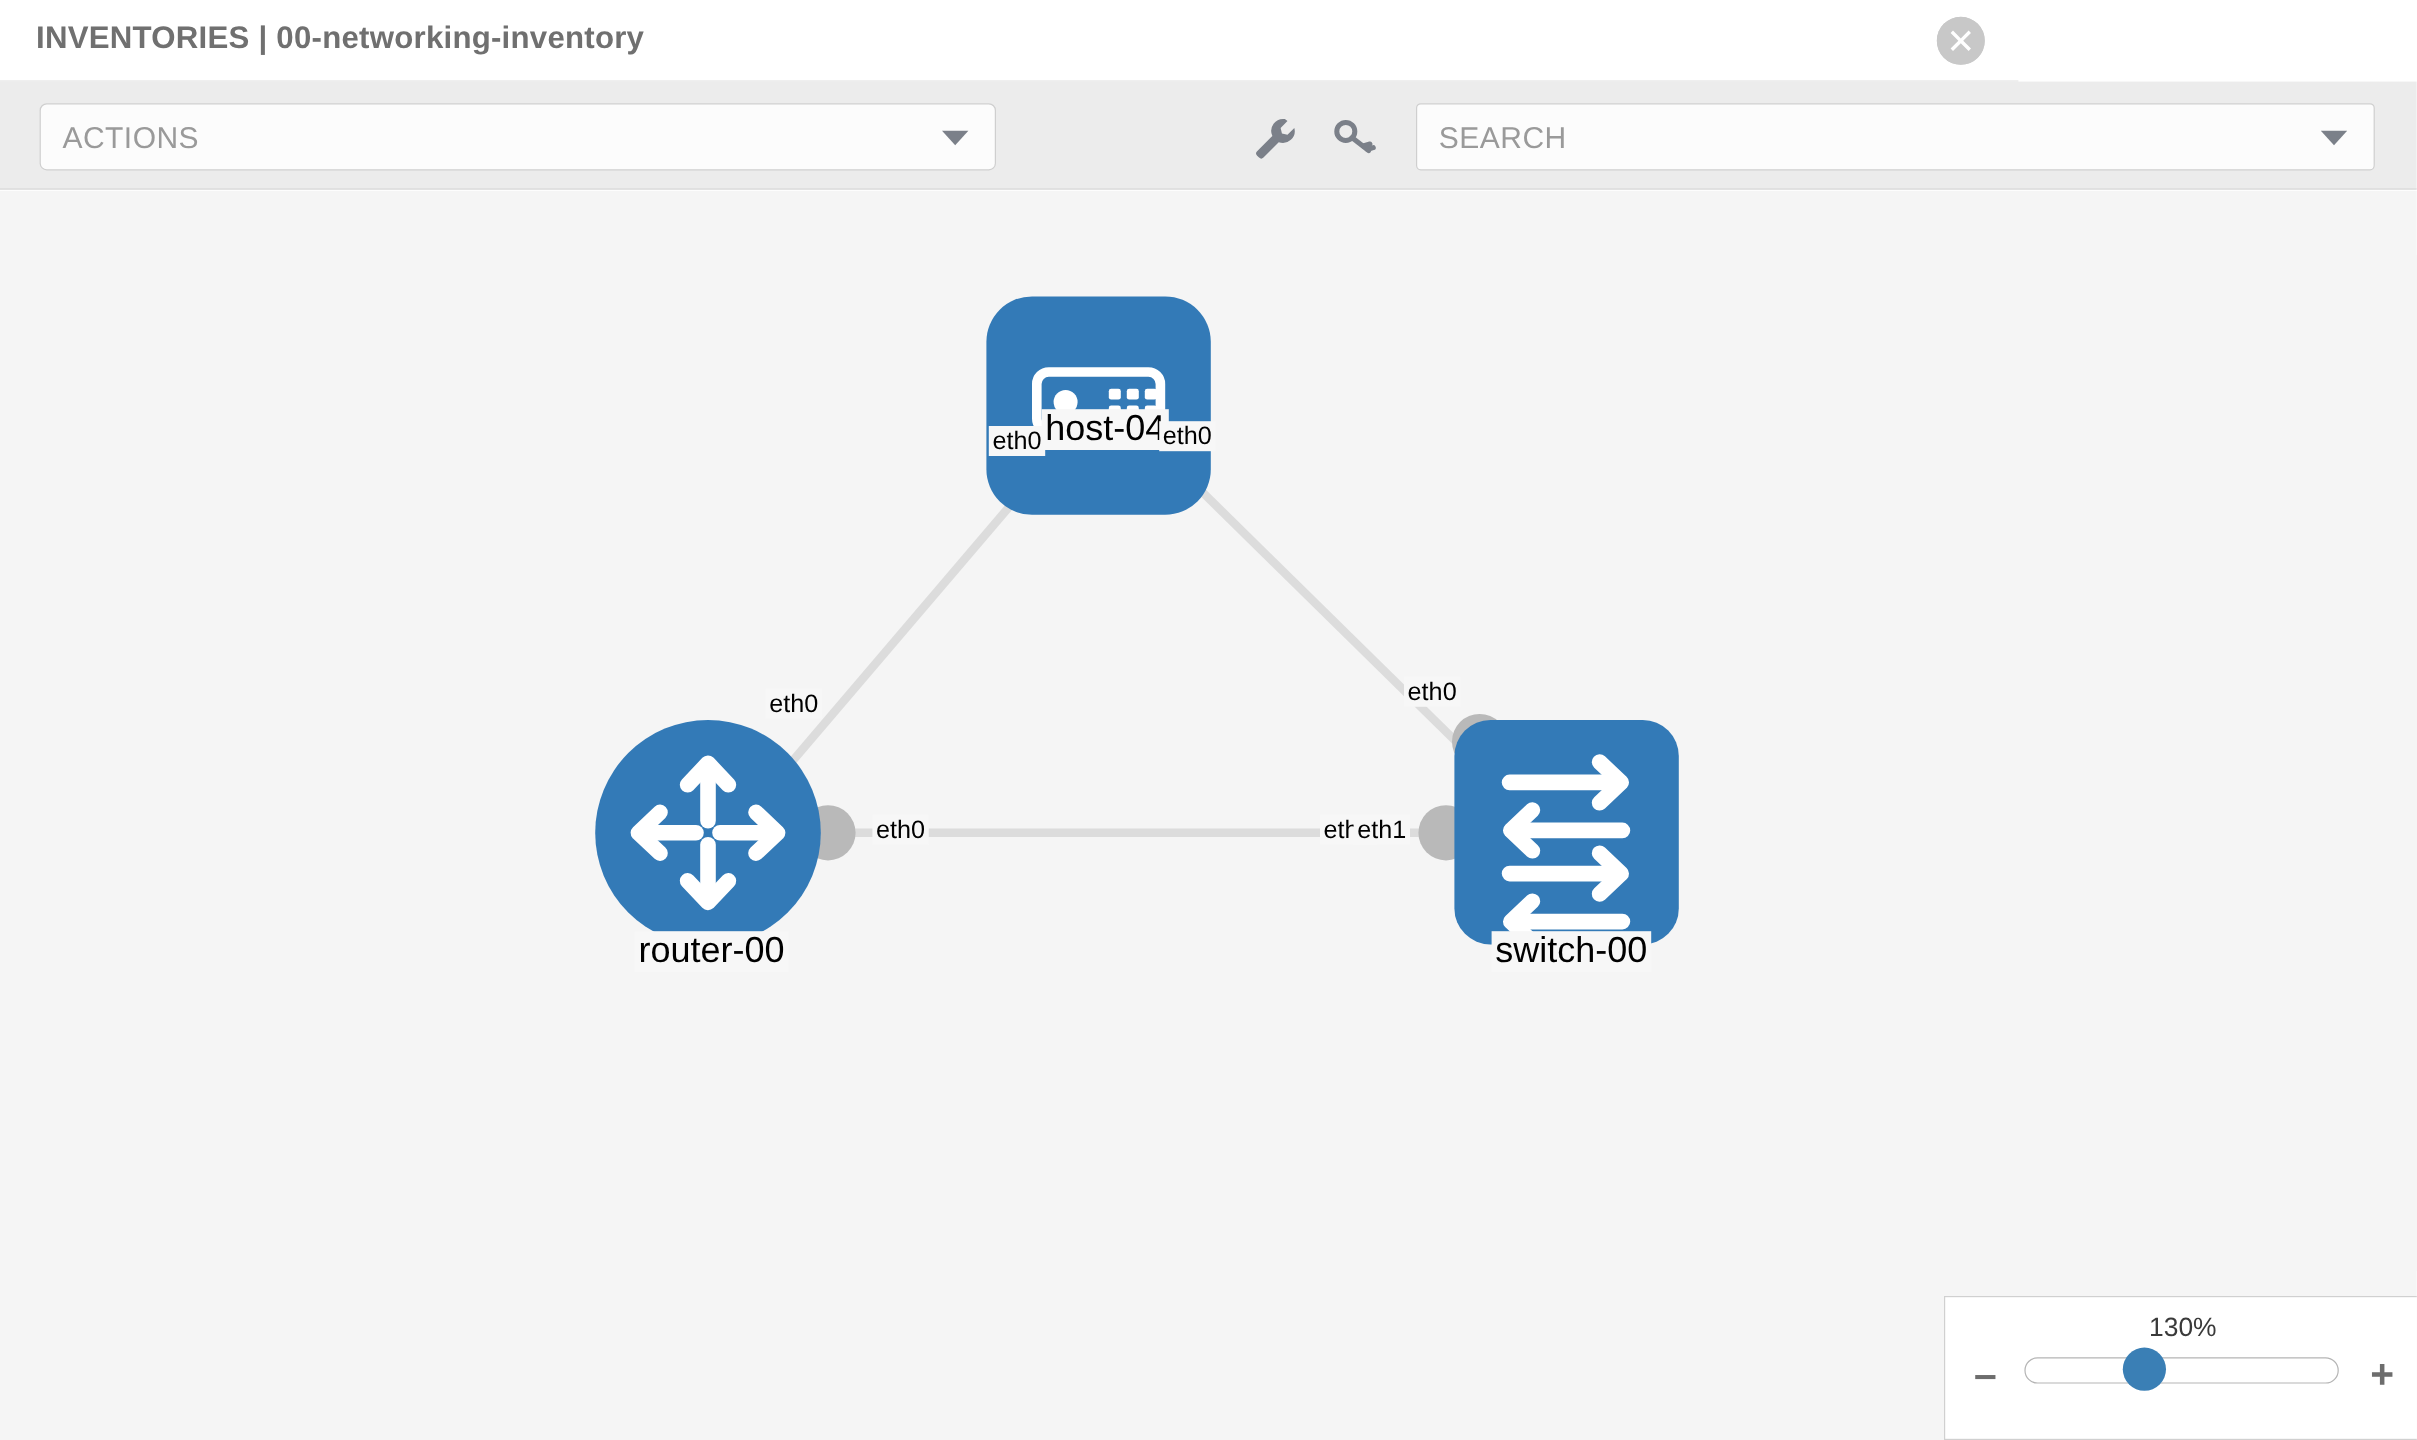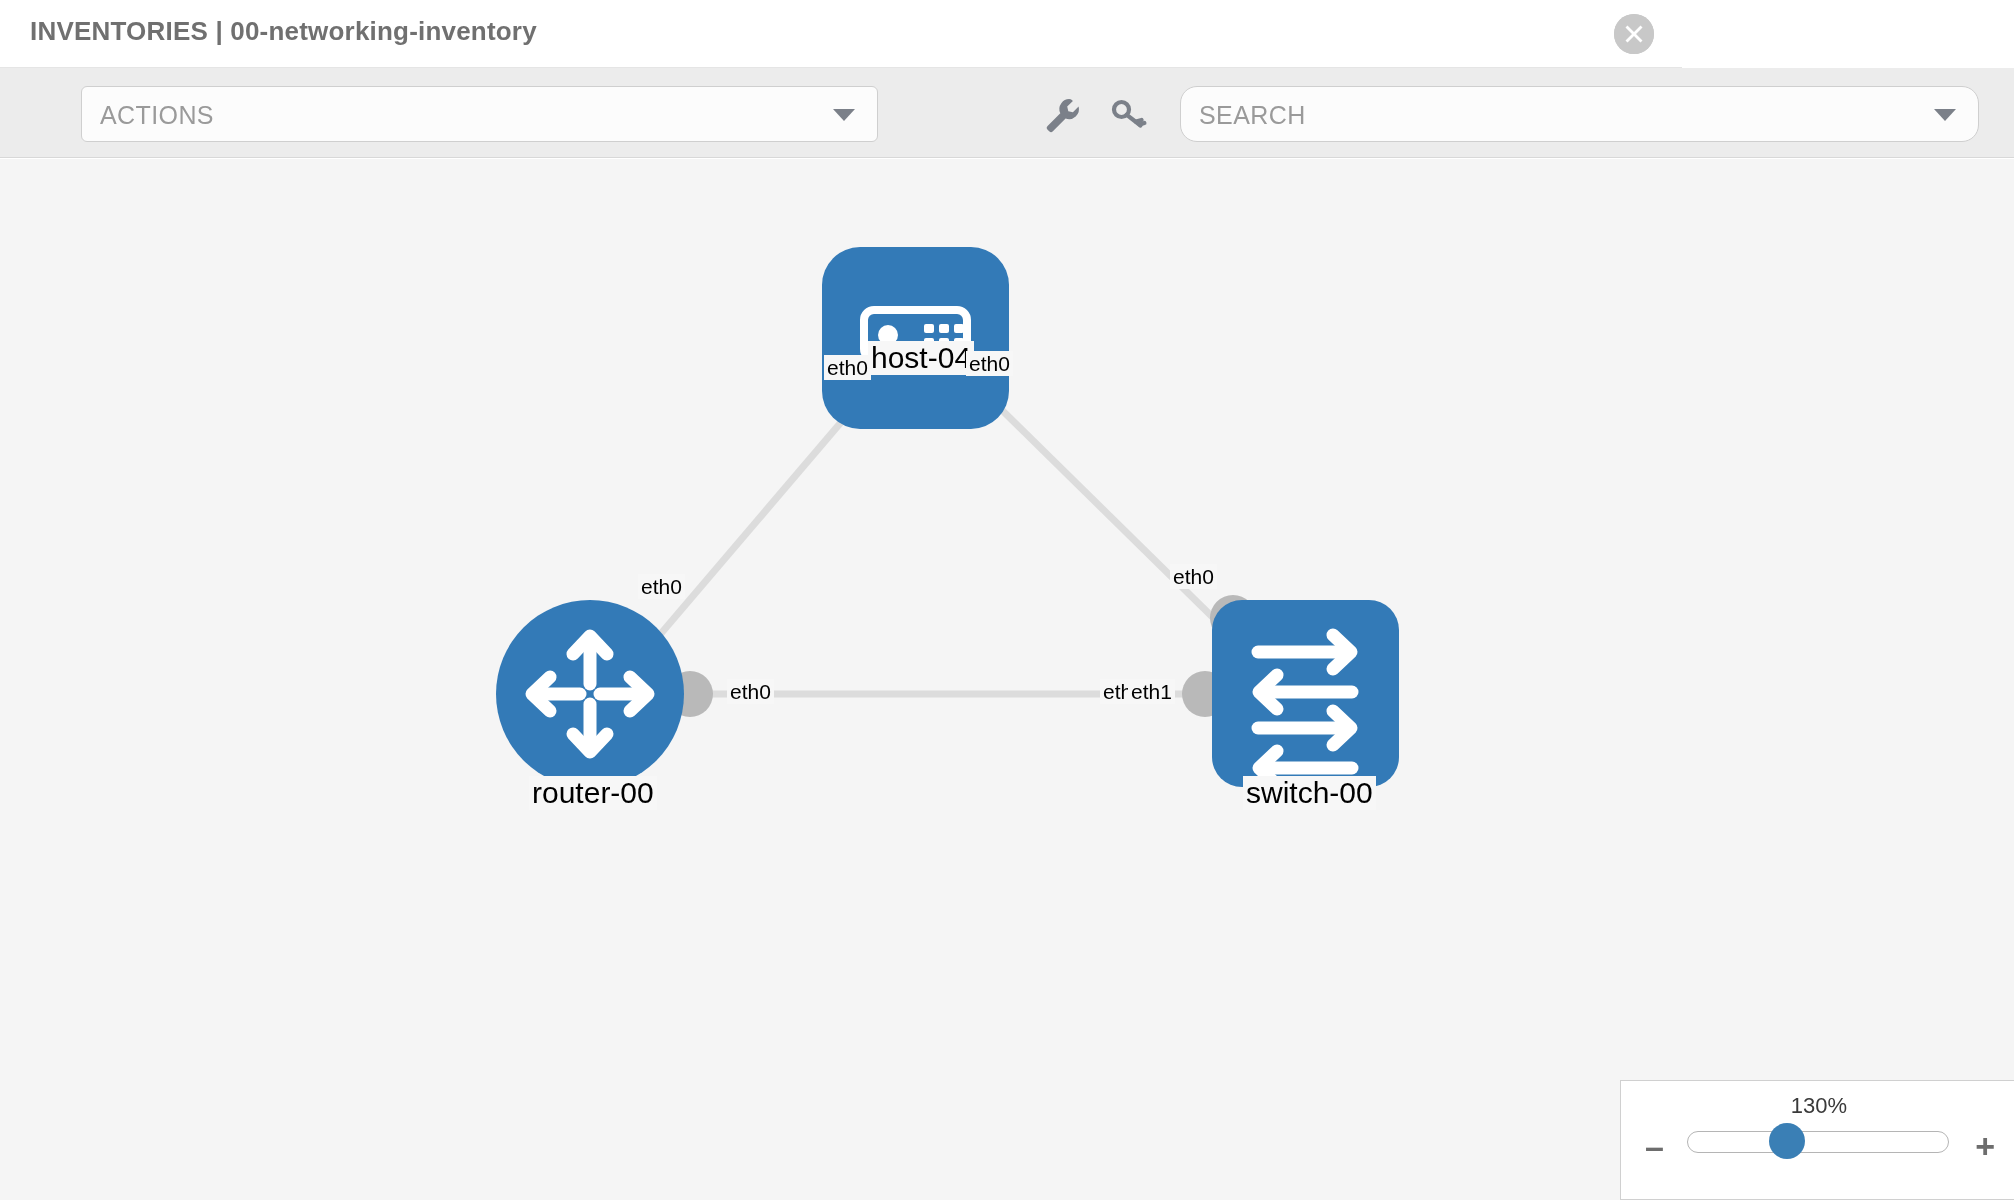--- a/index.html
+++ b/index.html
@@ -66,21 +66,20 @@
     position: absolute;
     left: 33px;
     top: 86px;
     width: 797px;
     height: 56px;
     background: #fcfcfc;
     border: 1px solid #cfcfcf;
     border-radius: 6px;
     box-sizing: border-box;
     cursor: pointer;
-    margin-left: 48px;
   }
   .actions-label {
     position: absolute;
     left: 18px;
     top: 14px;
     font-size: 25px;
     color: #9a9a9a;
     letter-spacing: 0.4px;
     font-weight: 300;
   }
@@ -107,21 +106,21 @@
   .key-icon    { left: 1106px; }
 
   .search-box {
     position: absolute;
     left: 1180px;
     top: 86px;
     width: 799px;
     height: 56px;
     background: #fcfcfc;
     border: 1px solid #cfcfcf;
-    border-radius: 17px;
+    border-radius: 4px;
     box-sizing: border-box;
     cursor: text;
   }
   .search-label {
     position: absolute;
     left: 18px;
     top: 14px;
     font-size: 25px;
     color: #9a9a9a;
     letter-spacing: 0.4px;

